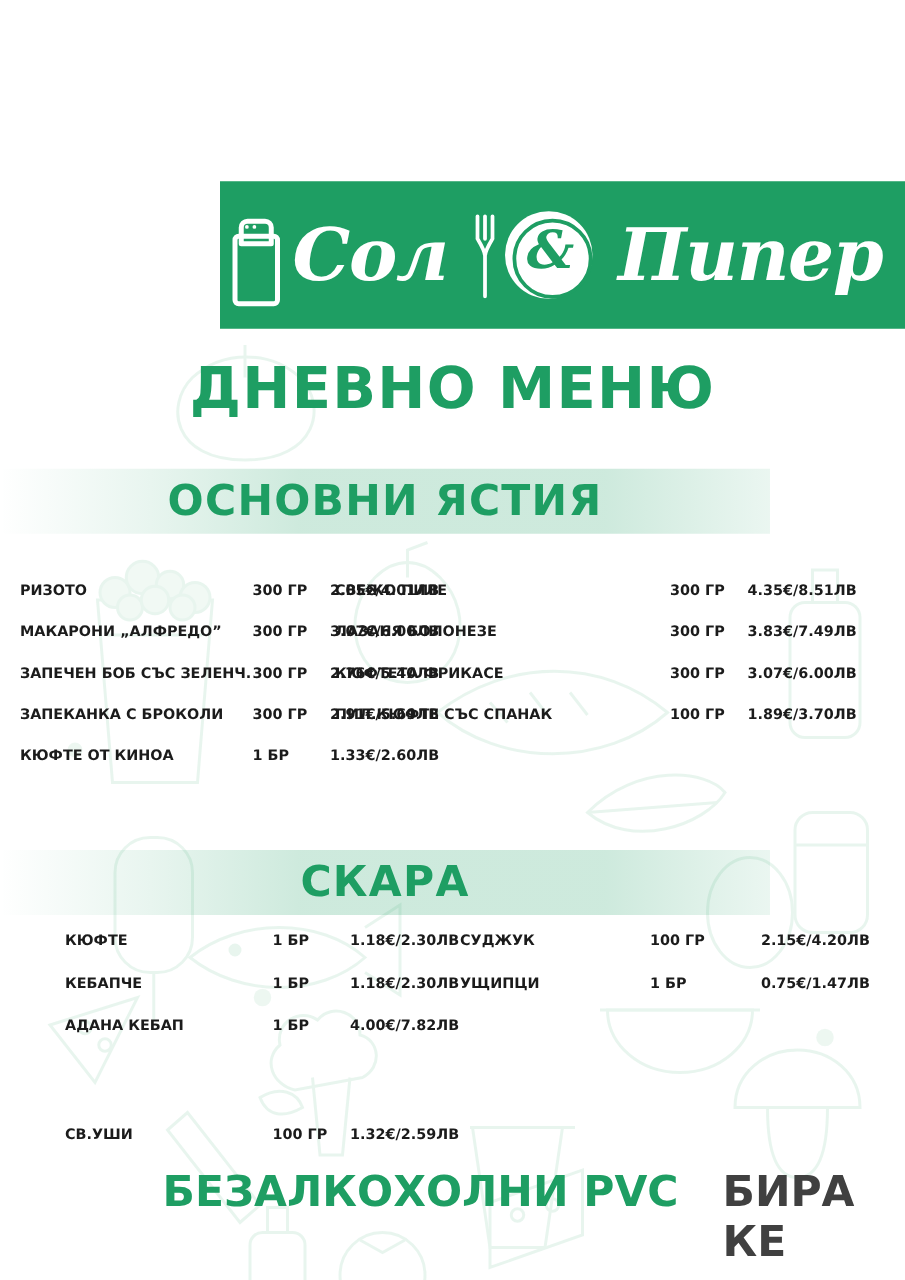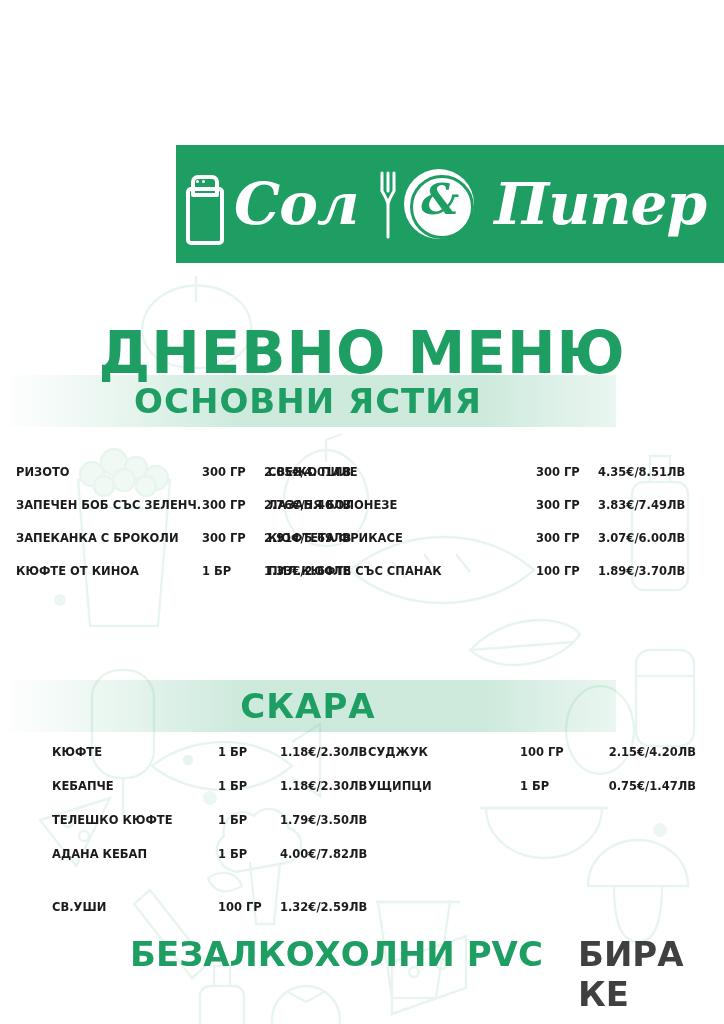--- a/index.html
+++ b/index.html
@@ -115,25 +115,24 @@
     border-radius: 50%;
   }
 
   
   #daily-menu-title {
     position: absolute;
     left: 0; top: 283px;
     width: 724px;
     text-align: center;
     color: #1e9e63;
-    font-size: 58px;
+    font-size: 46px;
     font-weight: bold;
     letter-spacing: 1px;
     font-family: "DejaVu Sans", sans-serif;
-    margin-top: 36px;
   }
   .section-band {
     position: absolute;
     width: 616px;
     left: 0;
     height: 52px;
   }
   .section-band .band-bg {
     position: absolute;
     left: 0; top: 0;
@@ -327,20 +326,25 @@
 </div>
 
 <table class="menu-table" id="table-main">
   <tbody>
     <tr>
       <td class="col-name">РИЗОТО</td>
       <td class="col-qty">300 ГР</td>
       <td class="col-price">2.05€/4.01ЛВ</td>
     </tr>
     <tr>
+      <td class="col-name">МАКАРОНИ „АЛФРЕДО”</td>
+      <td class="col-qty">300 ГР</td>
+      <td class="col-price">3.07€/6.00ЛВ</td>
+    </tr>
+    <tr>
       <td class="col-name">ЗАПЕЧЕН БОБ СЪС ЗЕЛЕНЧ.</td>
       <td class="col-qty">300 ГР</td>
       <td class="col-price">2.76€/5.40ЛВ</td>
     </tr>
     <tr>
       <td class="col-name">ЗАПЕКАНКА С БРОКОЛИ</td>
       <td class="col-qty">300 ГР</td>
       <td class="col-price">2.91€/5.69ЛВ</td>
     </tr>
     <tr>
@@ -387,25 +391,20 @@
       <td class="col-name" style="width:166px">КЮФТЕ</td>
       <td class="col-qty">1 БР</td>
       <td class="col-price">1.18€/2.30ЛВ</td>
     </tr>
     <tr>
       <td class="col-name" style="width:166px">КЕБАПЧЕ</td>
       <td class="col-qty">1 БР</td>
       <td class="col-price">1.18€/2.30ЛВ</td>
     </tr>
     <tr>
-      <td class="col-name" style="width:166px">ТЕЛЕШКО КЮФТЕ</td>
-      <td class="col-qty">1 БР</td>
-      <td class="col-price">1.79€/3.50ЛВ</td>
-    </tr>
-    <tr>
       <td class="col-name" style="width:166px">АДАНА КЕБАП</td>
       <td class="col-qty">1 БР</td>
       <td class="col-price">4.00€/7.82ЛВ</td>
     </tr>
   </tbody>
 </table>
 
 <table class="menu-table grill" id="table-grill2">
   <tbody>
     <tr>

